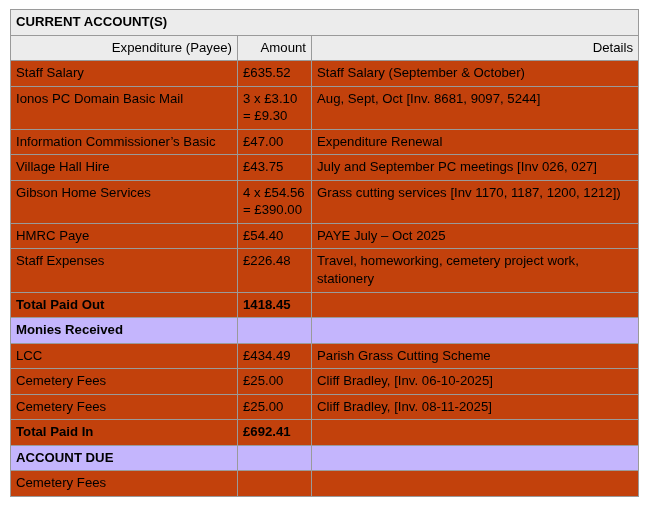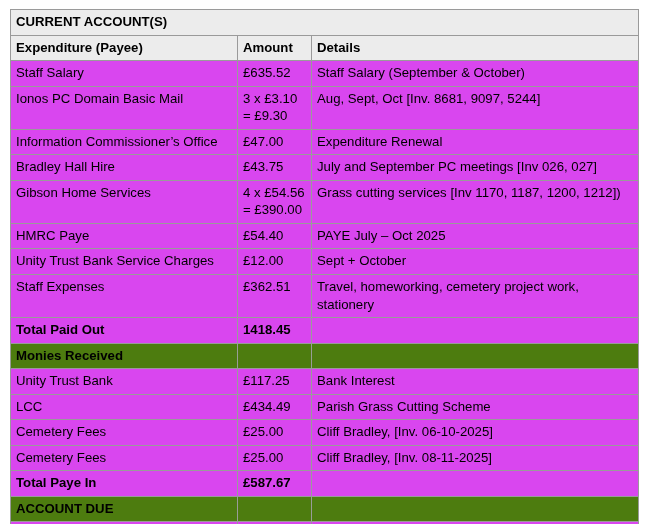--- a/index.html
+++ b/index.html
@@ -33,35 +33,36 @@
   table.acct col.c-amount  { width: 74px; }
   table.acct col.c-details { width: 327px; }
 
   table.acct td {
     border: 1px solid #9a9a9a;
     padding: 3px 5px 4px 5px;
     font-size: 13.2px;
     line-height: 1.33;
     color: #000000;
     vertical-align: top;
-    background: #d946ef;
+    background: #c2410c;
     word-wrap: break-word;
     overflow-wrap: break-word;
   }
 
   
   tr.section-title td {
     background: #ececec;
   }
   tr.col-header td {
     background: #ececec;
-    font-weight: bold;
+    font-weight: normal;
+    text-align: right;
   }
   tr.subsection td {
-    background: #4d7c0f;
+    background: #c4b5fd;
   }
 
   .t-red {
     color: #c00000;
     font-weight: bold;
   }
   .t-bold {
     font-weight: bold;
   }
 
@@ -106,31 +107,31 @@
         <td>
           <span>3 x £3.10</span>
           <span class="line2">= £9.30</span>
         </td>
         <td>
           <span>Aug, Sept, Oct [Inv. 8681, 9097, 5244]</span>
         </td>
       </tr>
 
       <tr>
-        <td>Information Commissioner’s Office</td>
+        <td>Information Commissioner’s Basic</td>
         <td>
           <span>£47.00</span>
         </td>
         <td>
           <span>Expenditure Renewal</span>
         </td>
       </tr>
 
       <tr>
-        <td>Bradley Hall Hire</td>
+        <td>Village Hall Hire</td>
         <td>
           <span>£43.75</span>
         </td>
         <td>
           <span>July and September PC meetings [Inv 026, 027]</span>
         </td>
       </tr>
 
       <tr>
         <td>Gibson Home Services</td>
@@ -146,62 +147,44 @@
       <tr>
         <td>HMRC Paye</td>
         <td>
           <span>£54.40</span>
         </td>
         <td>
           <span>PAYE July – Oct 2025</span>
         </td>
       </tr>
 
-      <tr>
-        <td>Unity Trust Bank Service Charges</td>
-        <td>
-          <span>£12.00</span>
-        </td>
-        <td>
-          <span>Sept + October</span>
-        </td>
-      </tr>
 
       <tr>
         <td>Staff Expenses</td>
         <td>
-          <span>£362.51</span>
+          <span>£226.48</span>
         </td>
         <td>
           <span>Travel, homeworking, cemetery project work,</span>
           <span class="line2">stationery</span>
         </td>
       </tr>
 
       <tr>
         <td class="t-red">Total Paid Out</td>
         <td class="t-red">1418.45</td>
         <td></td>
       </tr>
 
       <tr class="subsection">
         <td class="t-red">Monies Received</td>
         <td></td>
         <td></td>
       </tr>
 
-      <tr>
-        <td>Unity Trust Bank</td>
-        <td>
-          <span>£117.25</span>
-        </td>
-        <td>
-          <span>Bank Interest</span>
-        </td>
-      </tr>
 
       <tr>
         <td>LCC</td>
         <td>
           <span>£434.49</span>
         </td>
         <td>
           <span>Parish Grass Cutting Scheme</span>
         </td>
       </tr>
@@ -220,22 +203,22 @@
         <td>Cemetery Fees</td>
         <td>
           <span>£25.00</span>
         </td>
         <td>
           <span>Cliff Bradley, [Inv. 08-11-2025]</span>
         </td>
       </tr>
 
       <tr>
-        <td class="t-red">Total Paye In</td>
-        <td class="t-red">£587.67</td>
+        <td class="t-red">Total Paid In</td>
+        <td class="t-red">£692.41</td>
         <td></td>
       </tr>
 
       <tr class="subsection">
         <td class="t-bold">ACCOUNT DUE</td>
         <td></td>
         <td></td>
       </tr>
 
       <tr>

